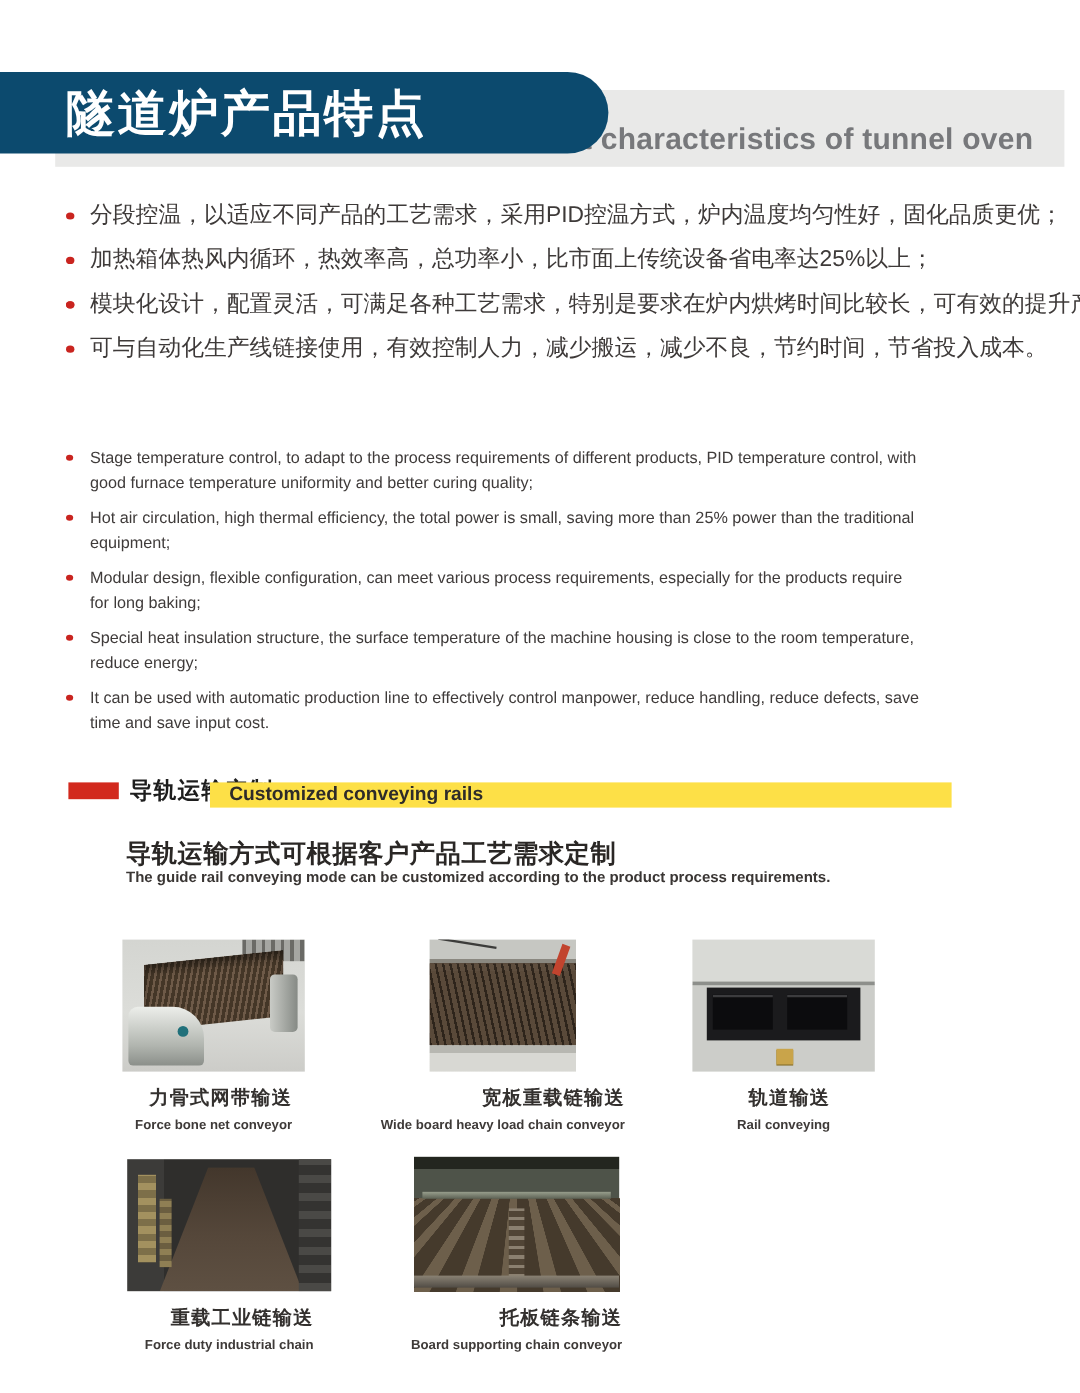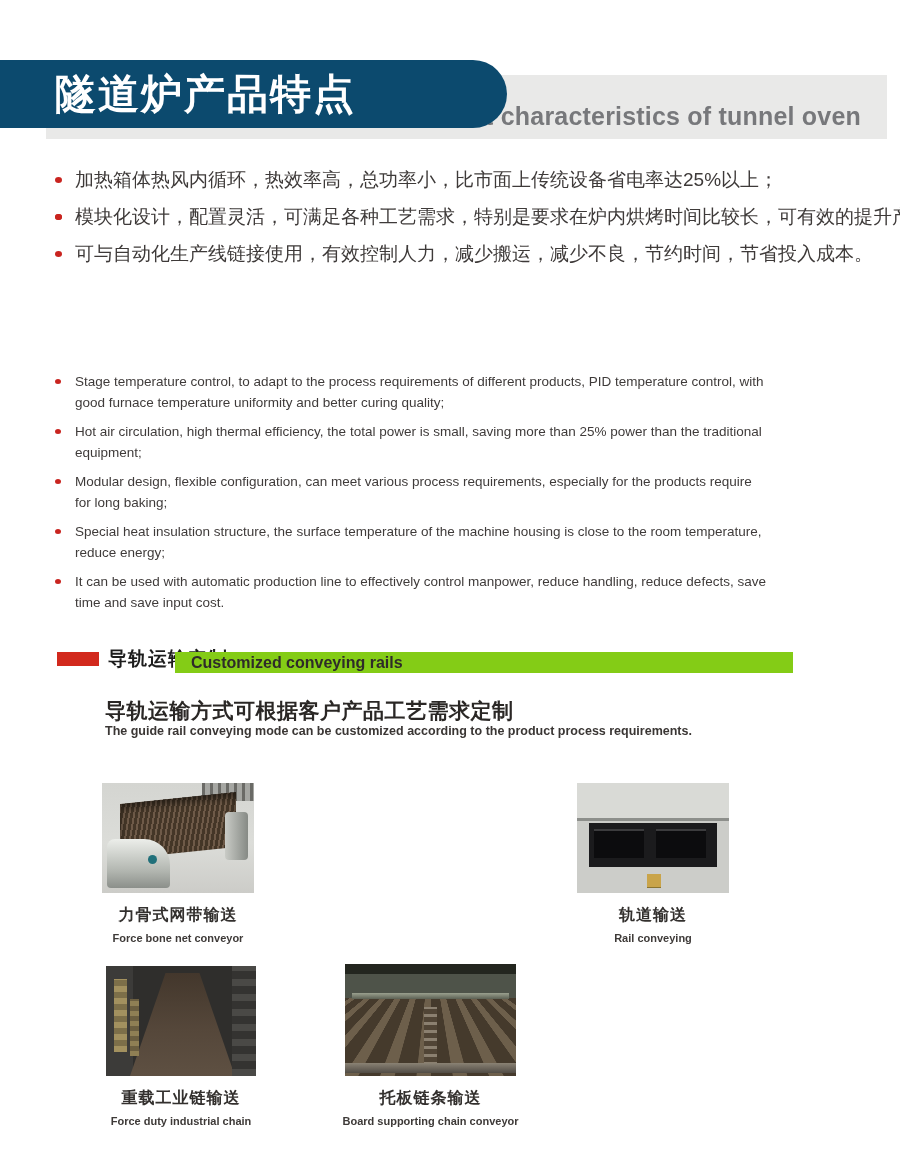--- a/index.html
+++ b/index.html
@@ -24,31 +24,31 @@
   .cn-list li { font-size:19px; line-height:20px; color:#3e3a39; margin-bottom:17px; white-space:nowrap; }
   .cn-list .dot { top:7px; width:7px; height:6px; }
 
   .en-list { left:55px; top:371px; width:712px; }
   .en-list li { font-size:13.5px; line-height:21px; color:#3f3b3a; margin-bottom:8px; }
   .en-list .dot { top:8px; width:6px; height:5px; }
 
   
   .sec-marker { position:absolute; left:57px; top:652px; width:42px; height:14px; background:#d2291d; }
   .sec-title-cn { position:absolute; left:108px; top:646px; font-size:19px; font-weight:bold; color:#1d1d1d; letter-spacing:1px; white-space:nowrap; }
-  .sec-bar { position:absolute; left:175px; top:652px; width:618px; height:21px; background:#84cc16;
+  .sec-bar { position:absolute; left:175px; top:652px; width:618px; height:21px; background:#fde047;
     display:flex; align-items:center; padding-left:16px; }
   .sec-title-en { font-size:16px; font-weight:bold; color:#2e2b29; }
 
   .sub-cn { position:absolute; left:105px; top:697px; font-size:21px; font-weight:bold; color:#2a2725; letter-spacing:.5px; white-space:nowrap; }
   .sub-en { position:absolute; left:105px; top:724px; font-size:12.5px; font-weight:bold; color:#3a3634; white-space:nowrap; }
 
   
   .card { position:absolute; }
   .ph { position:relative; overflow:hidden; width:100%; }
-  .caption { position:absolute; left:50%; transform:translateX(-50%); text-align:center; white-space:nowrap; }
+  .caption { position:absolute; left:50%; transform:translateX(-50%); text-align:right; white-space:nowrap; }
   .cap-cn { font-size:16px; font-weight:bold; color:#33302e; letter-spacing:1px; }
   .cap-en { font-size:11px; font-weight:600; color:#3e3a38; margin-top:6px; }
 
   
   .p1 { background:linear-gradient(180deg,#d4d5d1 0%,#dcddd9 55%,#ccccc8 100%); }
   .p1 .mach { position:absolute; right:0; top:0; width:34%; height:16%;
     background:repeating-linear-gradient(90deg,#6a6a66 0 3px,#a5a6a2 3px 8px); }
   .p1 .belt { position:absolute; left:12%; top:14%; width:76%; height:50%;
     background:repeating-linear-gradient(100deg,#6e5a48 0 2px,#443627 2px 5px);
     transform:skewY(-6deg); box-shadow:inset 0 5px 7px rgba(0,0,0,.45); }
@@ -106,20 +106,21 @@
 <div class="page">
 
   <div class="hdr-graybar">
     <span class="hdr-title-en">Product characteristics of tunnel oven</span>
   </div>
   <div class="hdr-banner">
     <h1 class="hdr-title-cn">隧道炉产品特点</h1>
   </div>
 
   <ul class="blist cn-list">
+    <li><span class="dot"></span><span>分段控温，以适应不同产品的工艺需求，采用PID控温方式，炉内温度均匀性好，固化品质更优；</span></li>
     <li><span class="dot"></span><span>加热箱体热风内循环，热效率高，总功率小，比市面上传统设备省电率达25%以上；</span></li>
     <li><span class="dot"></span></li>
     <li><span class="dot"></span><span>模块化设计，配置灵活，可满足各种工艺需求，特别是要求在炉内烘烤时间比较长，可有效的提升产能；</span></li>
     <li><span class="dot"></span><span>可与自动化生产线链接使用，有效控制人力，减少搬运，减少不良，节约时间，节省投入成本。</span></li>
   </ul>
 
   <ul class="blist en-list">
     <li><span class="dot"></span><span>Stage temperature control, to adapt to the process requirements of different products, PID temperature control, with good furnace temperature uniformity and better curing quality;</span></li>
     <li><span class="dot"></span><span>Hot air circulation, high thermal efficiency, the total power is small, saving more than 25% power than the traditional equipment;</span></li>
     <li><span class="dot"></span><span>Modular design, flexible configuration, can meet various process requirements, especially for the products require for long baking;</span></li>
@@ -143,37 +144,48 @@
       <div class="roller"></div>
       <div class="block"></div>
       <div class="hub"></div>
     </div>
     <figcaption class="caption" style="top:122px;">
       <div class="cap-cn">力骨式网带输送</div>
       <div class="cap-en">Force bone net conveyor</div>
     </figcaption>
   </figure>
 
+  <figure class="card" style="left:358px; top:783px; width:122px;">
+    <div class="ph p2" style="height:110px;">
+      <div class="mesh"></div>
+      <div class="hose"></div>
+      <div class="wire"></div>
+    </div>
+    <figcaption class="caption" style="top:122px;">
+      <div class="cap-cn">宽板重载链输送</div>
+      <div class="cap-en">Wide board heavy load chain conveyor</div>
+    </figcaption>
+  </figure>
 
   <figure class="card" style="left:577px; top:783px; width:152px;">
     <div class="ph p3" style="height:110px;">
       <div class="band"></div>
       <div class="slot"></div>
       <div class="tray t1"></div>
       <div class="tray t2"></div>
       <div class="rail"></div>
       <div class="label"></div>
     </div>
     <figcaption class="caption" style="top:122px;">
       <div class="cap-cn">轨道输送</div>
       <div class="cap-en">Rail conveying</div>
     </figcaption>
   </figure>
 
-  <figure class="card" style="left:106px; top:966px; width:150px;">
+  <figure class="card" style="left:106px; top:966px; width:170px;">
     <div class="ph p4" style="height:110px;">
       <div class="belt"></div>
       <div class="post"></div>
       <div class="post2"></div>
       <div class="edge"></div>
     </div>
     <figcaption class="caption" style="top:122px;">
       <div class="cap-cn">重载工业链输送</div>
       <div class="cap-en">Force duty industrial chain</div>
     </figcaption>

